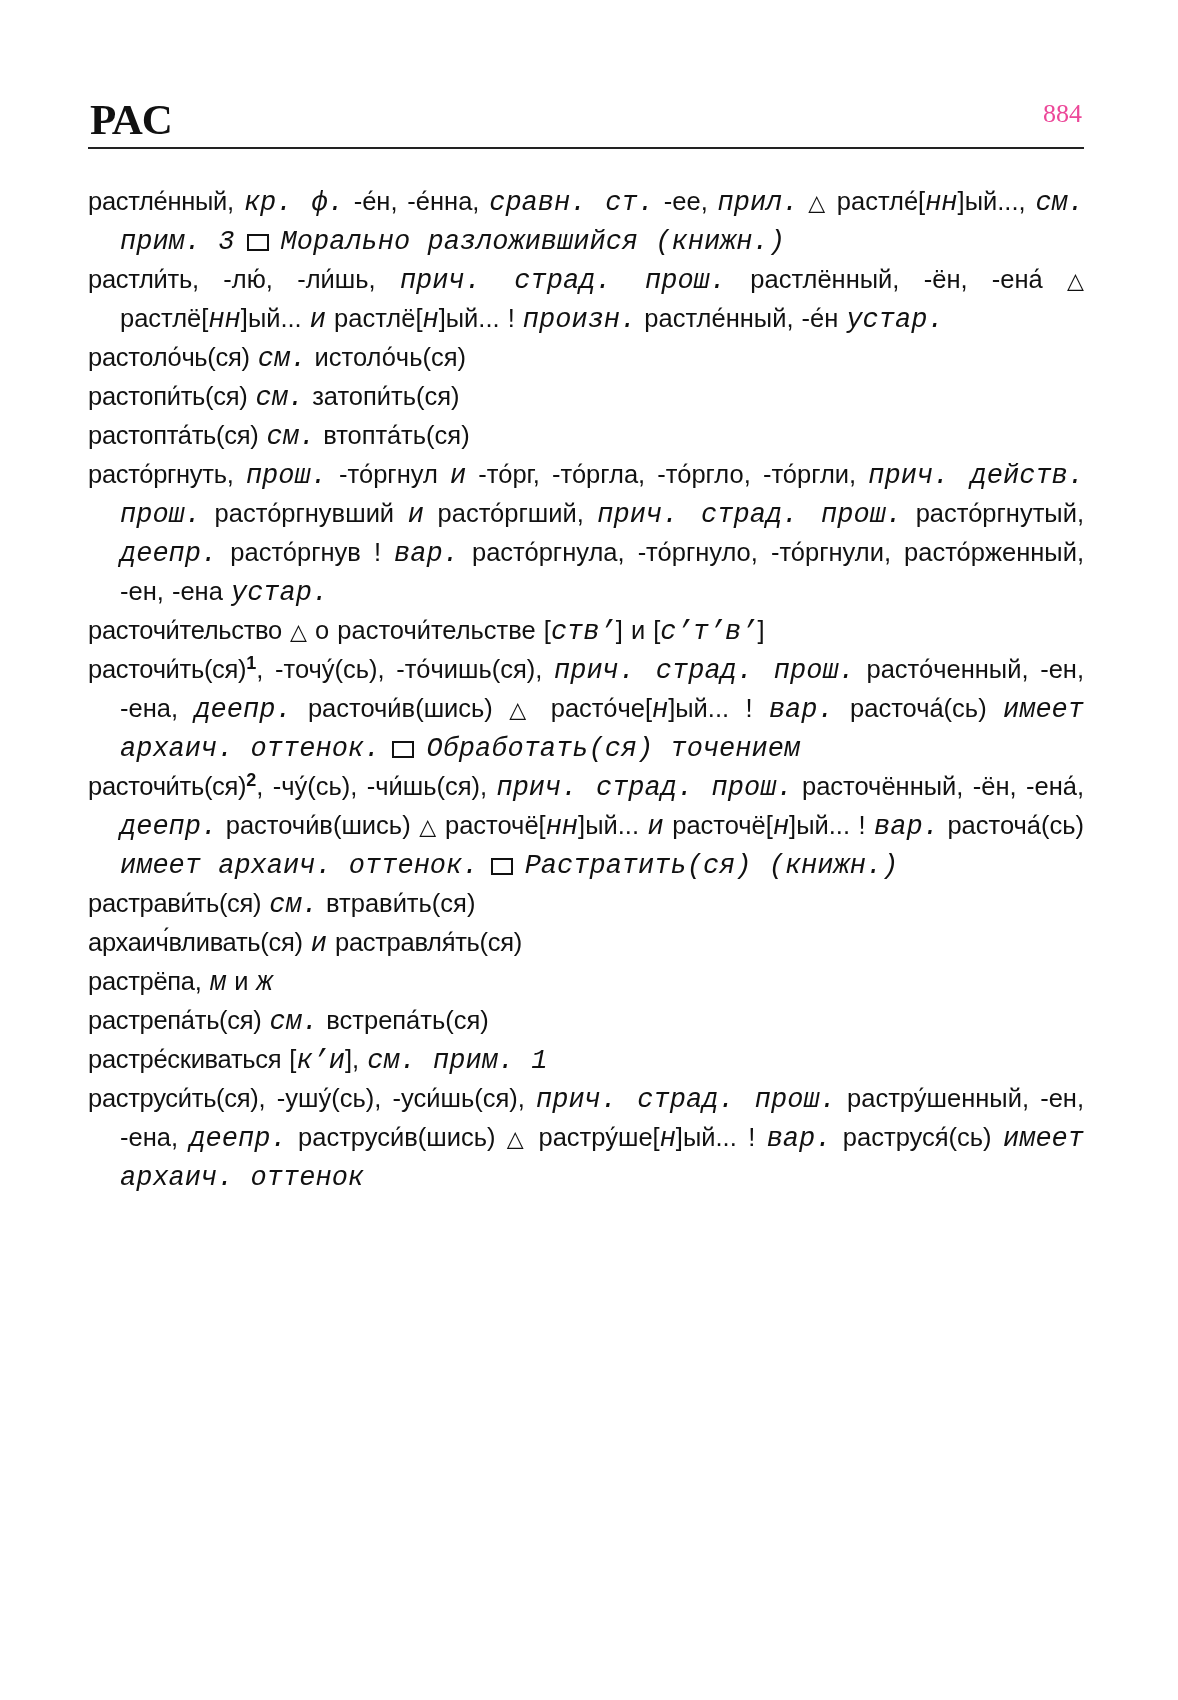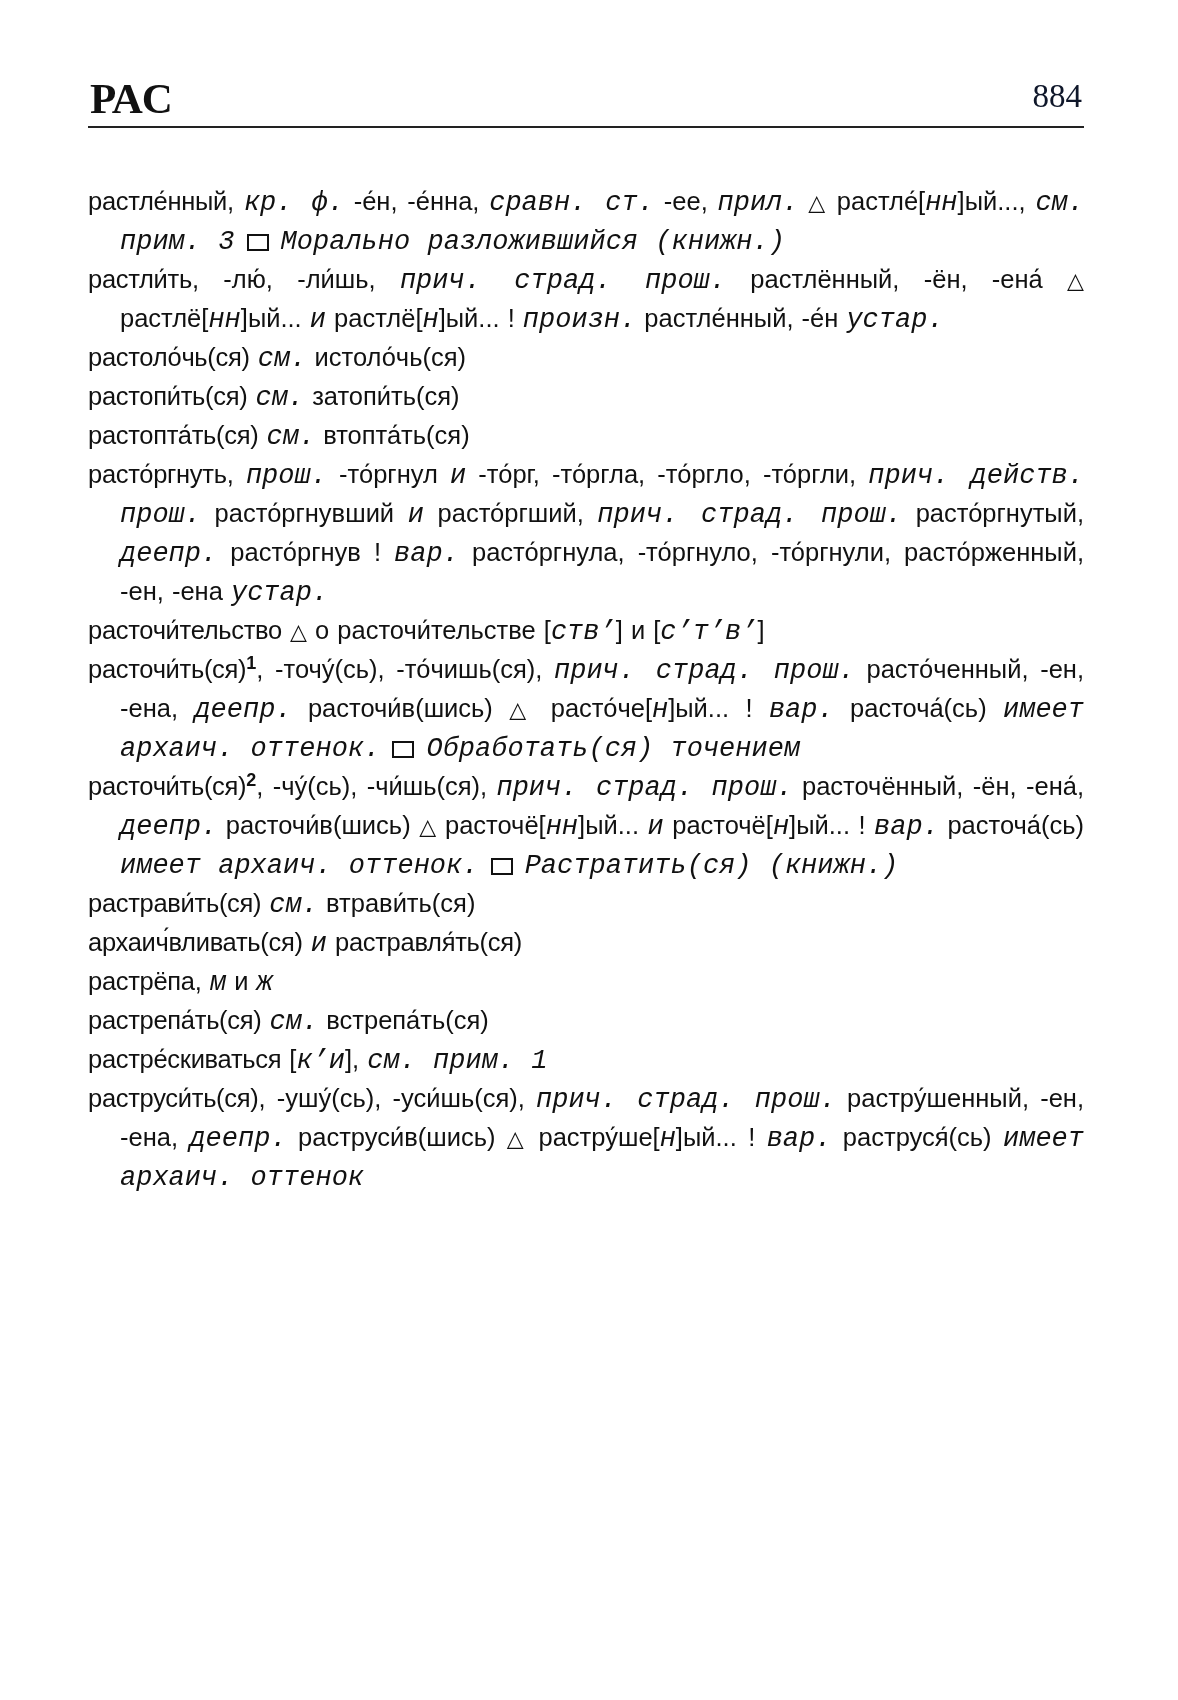--- a/index.html
+++ b/index.html
@@ -1,20 +1,20 @@
 <!DOCTYPE html>
 <html><head>
 <meta charset="utf-8">
 <style>
   html, body { margin:0; padding:0; background:#ffffff; }
   body { width:1178px; height:1700px; position:relative; overflow:hidden; color:#111; }
   .page { position:absolute; left:88px; top:0; width:996px; }
-  .header { position:absolute; left:0; top:68px; width:996px; height:60px; }
+  .header { position:absolute; left:0; top:89px; width:996px; height:60px; }
   .running-head { position:absolute; left:2px; top:6px; font-family:"Liberation Serif", serif; font-weight:bold; font-size:43px; letter-spacing:1px; color:#111; }
-  .page-num { position:absolute; right:2px; top:10px; font-family:"Liberation Serif", serif; font-size:33px; color:#0f172a; }
+  .page-num { position:absolute; right:2px; top:10px; font-family:"Liberation Serif", serif; font-size:26px; color:#ec4899; }
   .rule { position:absolute; left:0; top:58px; width:996px; height:2px; background:#222; }
   .entries { position:absolute; left:0; top:183px; width:996px; font-family:"Liberation Sans", sans-serif; font-size:25.5px; line-height:37px; }
   .entry { margin:0; padding-left:32px; text-indent:-32px; text-align:justify; text-align-last:left; word-spacing:1px; }
   .hw { font-family:"Liberation Sans", sans-serif; font-weight:normal; letter-spacing:-0.3px; }
   .it { font-style:italic; font-family:Liberation Mono, monospace; font-size:27px; }
   .sup { font-weight:bold; font-size:18px; vertical-align:super; line-height:0; }
   .box { display:inline-block; width:22px; height:17px; border:2px solid #111; vertical-align:-2px; margin:0 4px; box-sizing:border-box; }
   .tri { font-family:"DejaVu Sans", sans-serif; font-size:22px; }
 </style>
 </head>

